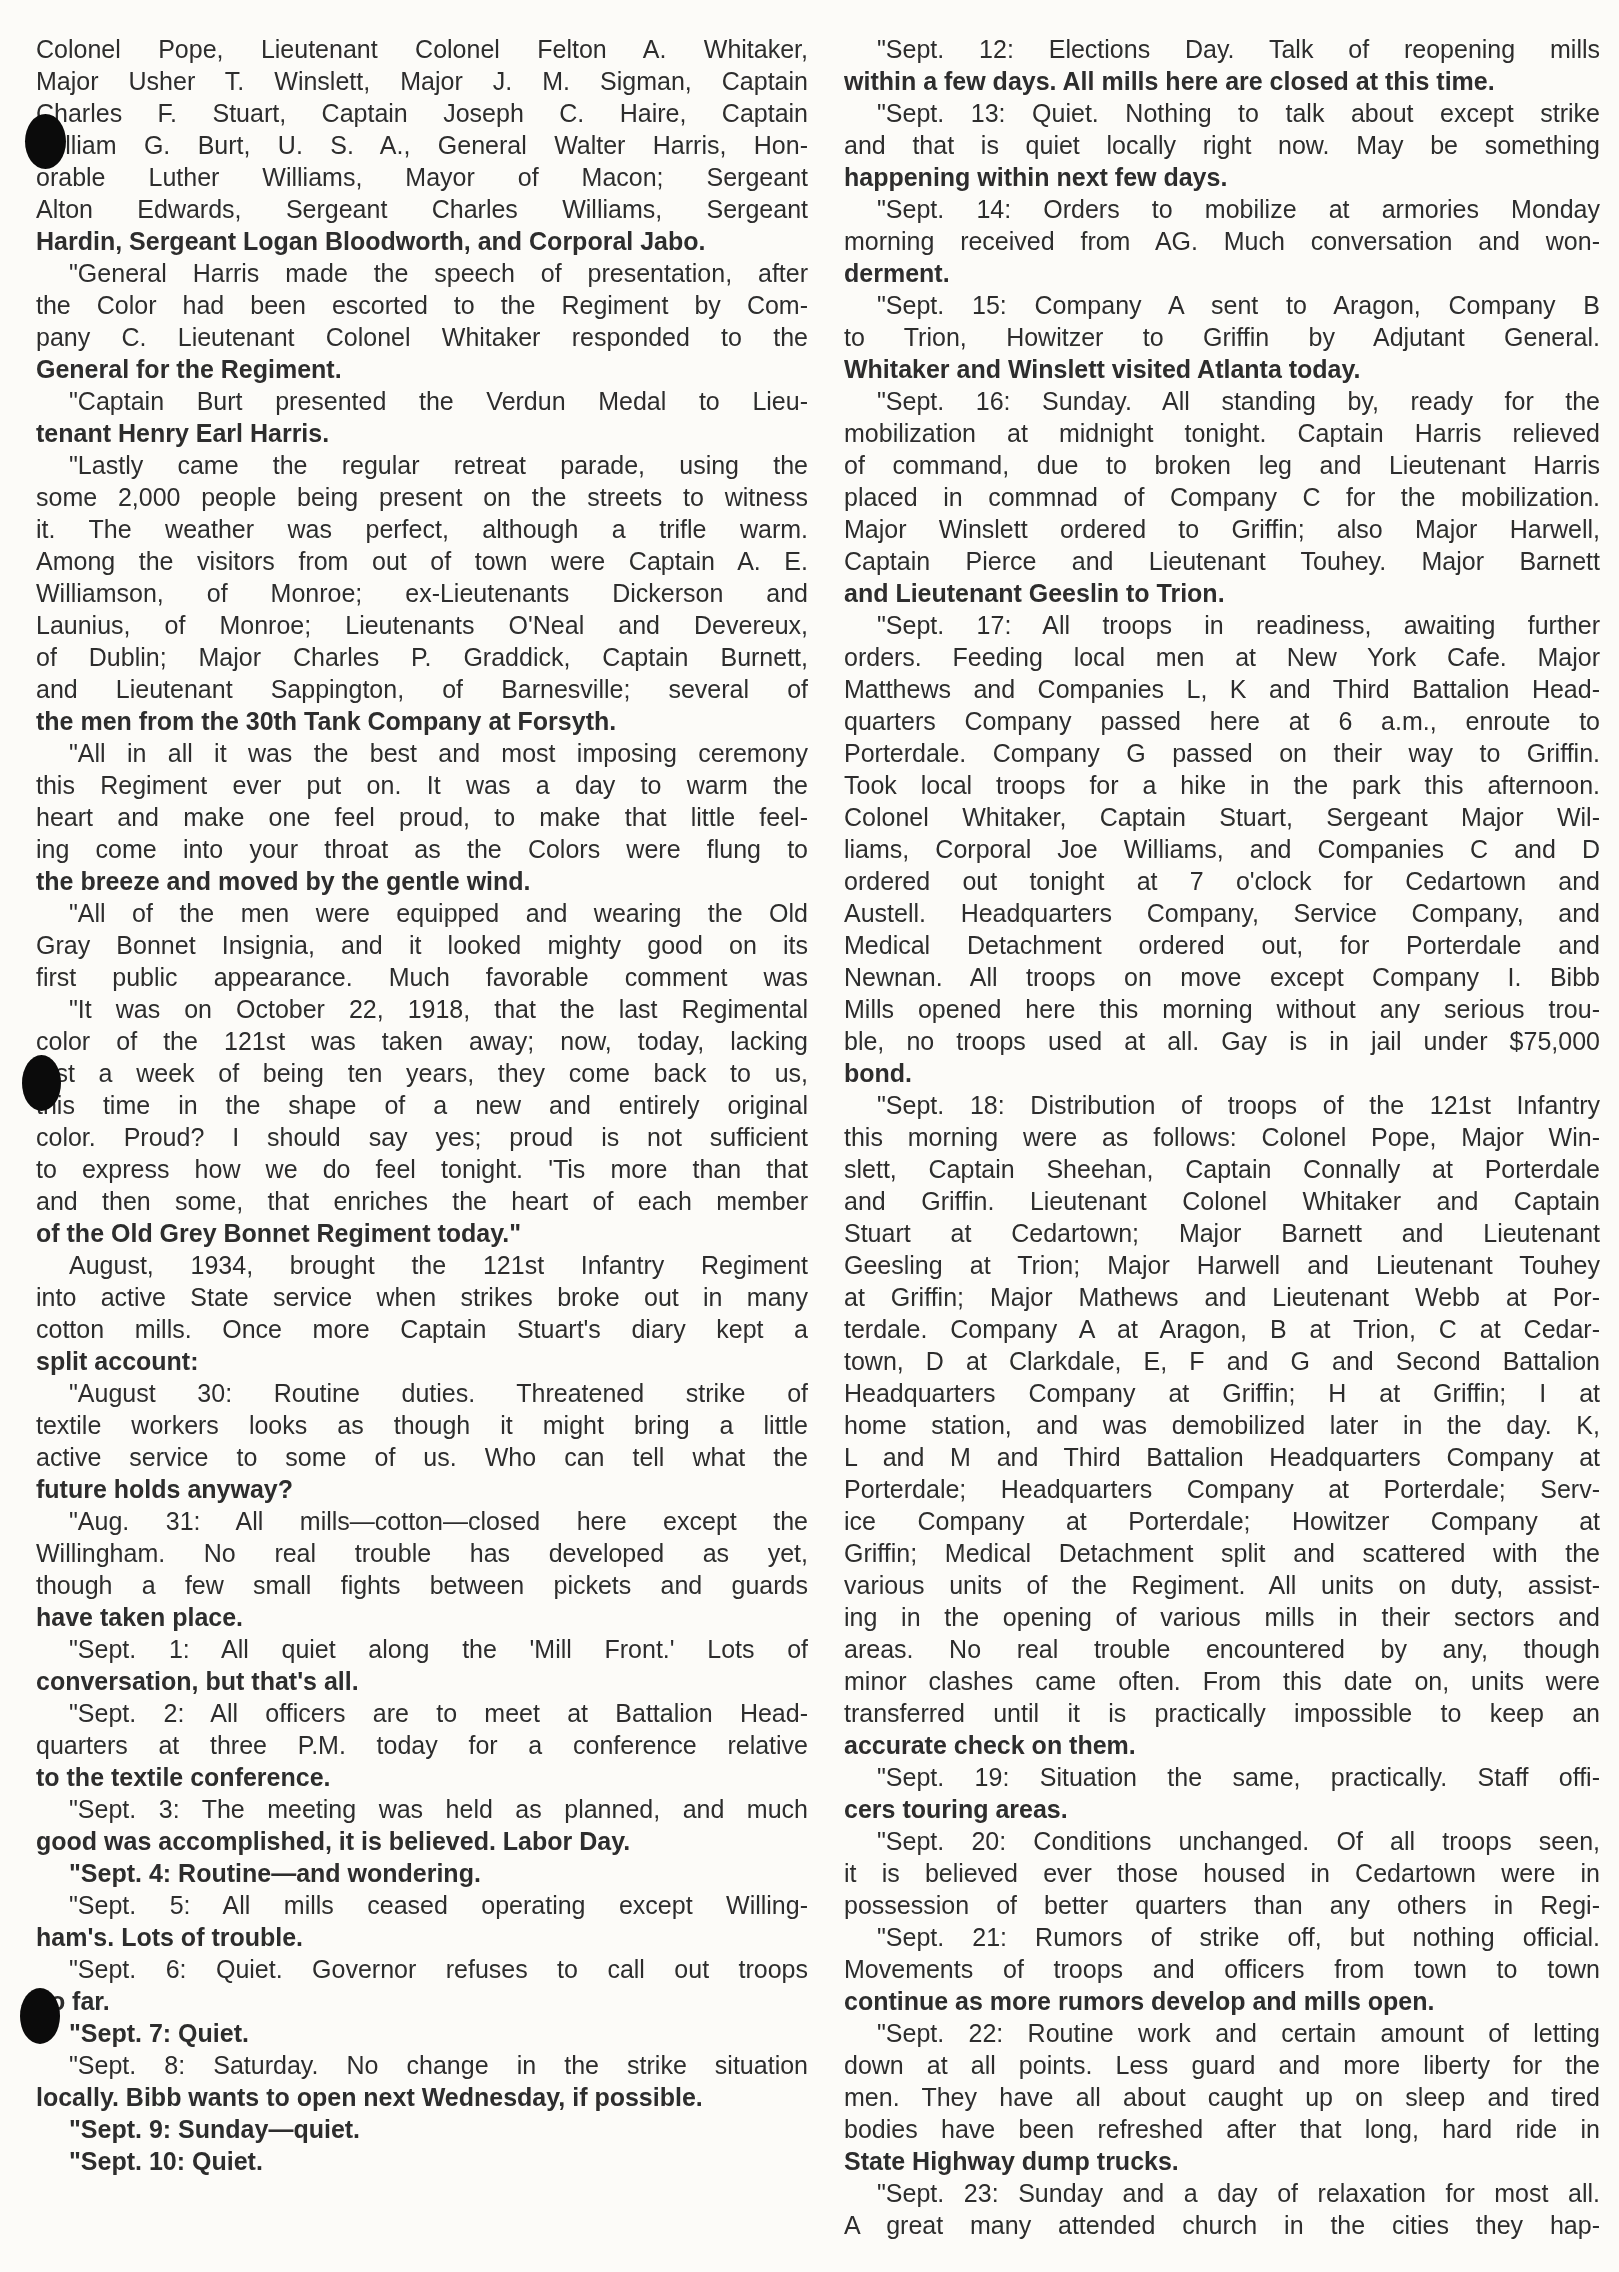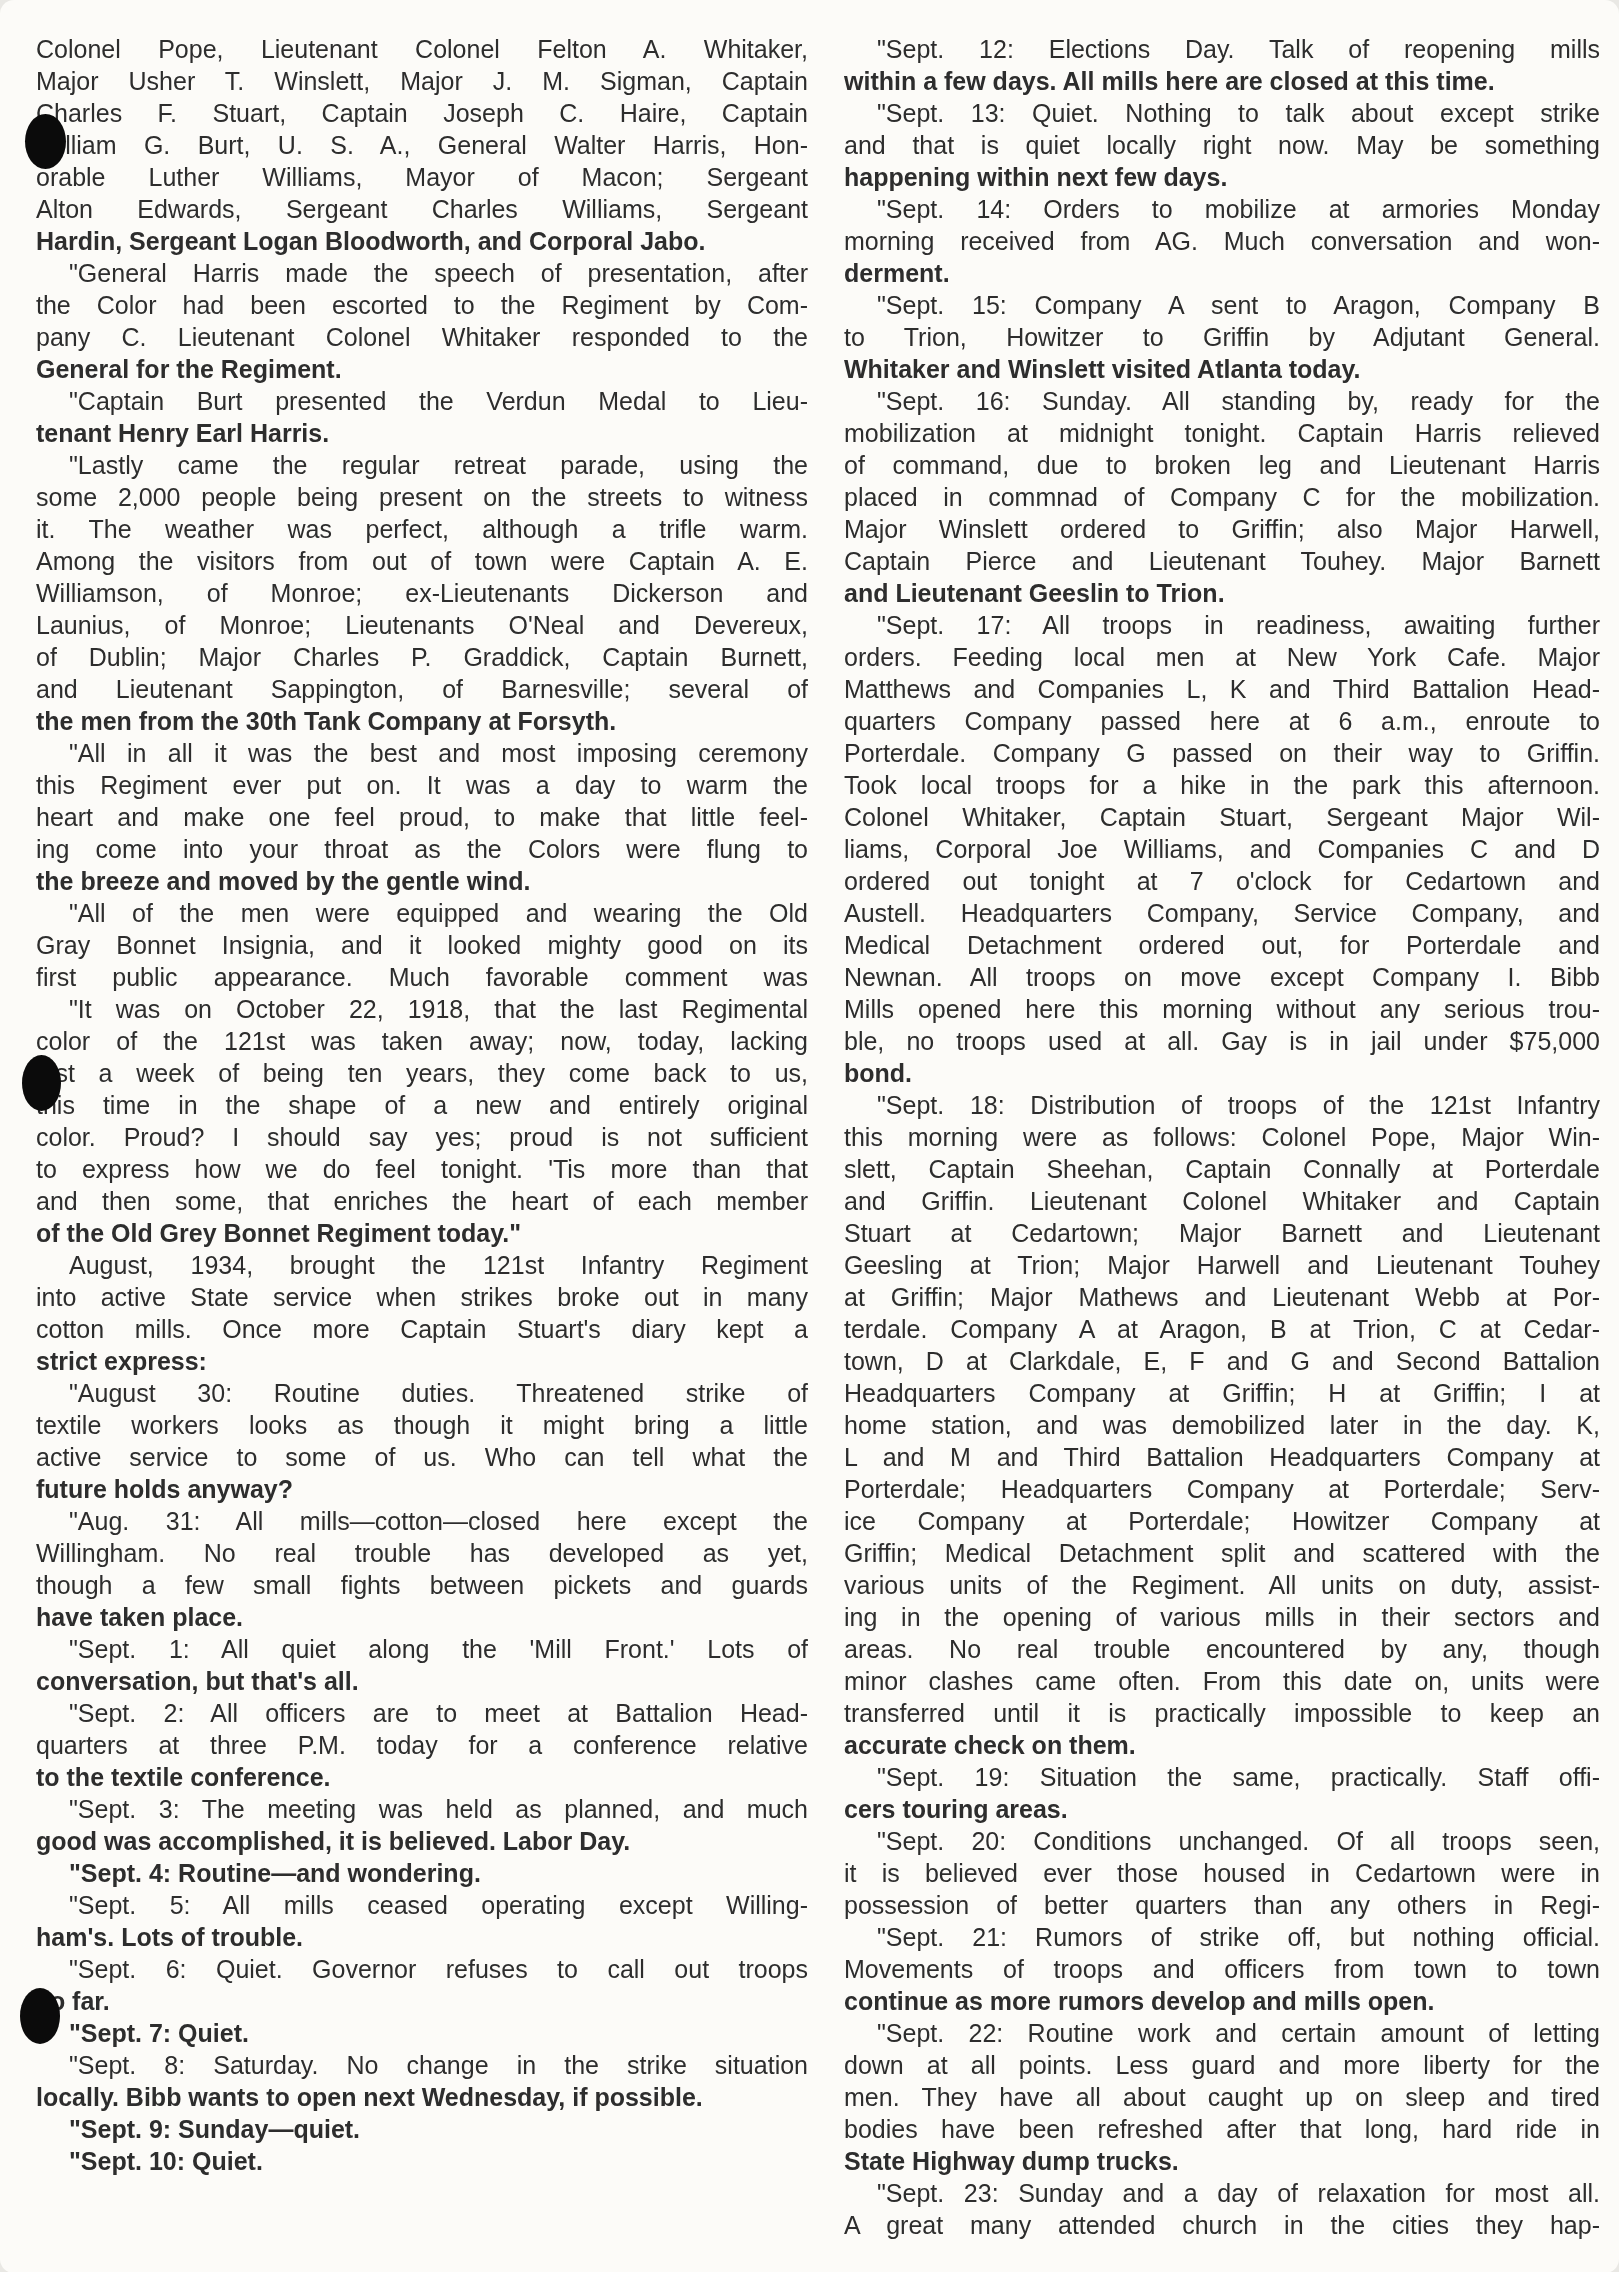--- a/index.html
+++ b/index.html
@@ -7,21 +7,20 @@
     padding: 0;
     background: #e9e8e4;
     font-family: "Liberation Sans", sans-serif;
   }
   .page {
     position: relative;
     width: 1619px;
     height: 2273px;
     background: #fcfbf8;
     overflow: hidden;
-    border-radius: 14px;
   }
   .col {
     position: absolute;
     top: 33px;
   }
   #col-left  { left: 36px;   width: 772px; }
   #col-right { left: 844px; width: 756px; }
   .line {
     height: 32px;
     line-height: 32px;
@@ -79,21 +78,21 @@
       <div class="line">color of the 121st was taken away; now, today, lacking</div>
       <div class="line">just a week of being ten years, they come back to us,</div>
       <div class="line">this time in the shape of a new and entirely original</div>
       <div class="line">color. Proud? I should say yes; proud is not sufficient</div>
       <div class="line">to express how we do feel tonight. 'Tis more than that</div>
       <div class="line">and then some, that enriches the heart of each member</div>
       <div class="line e">of the Old Grey Bonnet Regiment today."</div>
       <div class="line p">August, 1934, brought the 121st Infantry Regiment</div>
       <div class="line">into active State service when strikes broke out in many</div>
       <div class="line">cotton mills. Once more Captain Stuart's diary kept a</div>
-      <div class="line e">strict express:</div>
+      <div class="line e">split account:</div>
       <div class="line p">"August 30: Routine duties. Threatened strike of</div>
       <div class="line">textile workers looks as though it might bring a little</div>
       <div class="line">active service to some of us. Who can tell what the</div>
       <div class="line e">future holds anyway?</div>
       <div class="line p">"Aug. 31: All mills—cotton—closed here except the</div>
       <div class="line">Willingham. No real trouble has developed as yet,</div>
       <div class="line">though a few small fights between pickets and guards</div>
       <div class="line e">have taken place.</div>
       <div class="line p">"Sept. 1: All quiet along the 'Mill Front.' Lots of</div>
       <div class="line e">conversation, but that's all.</div>

